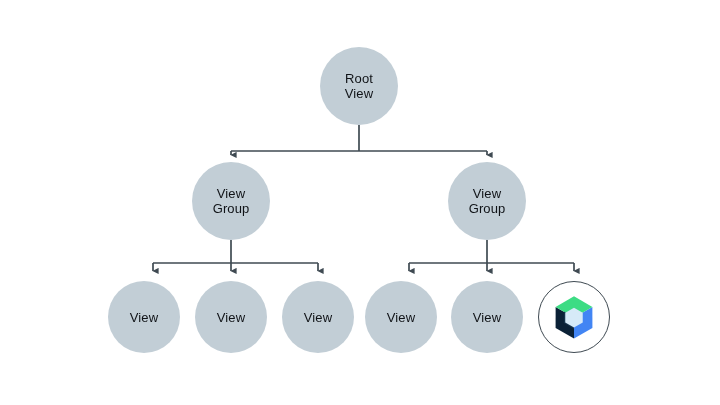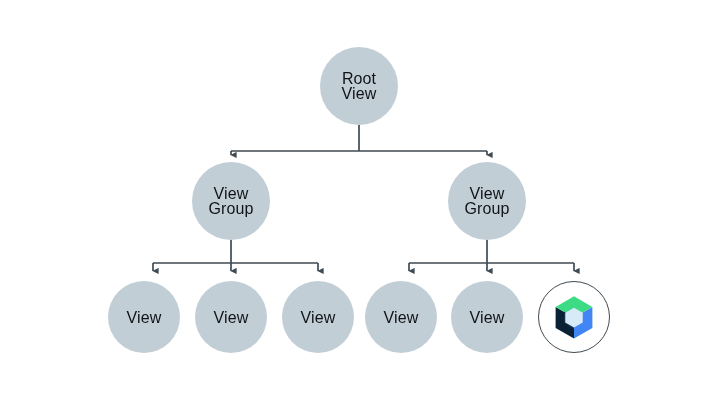--- a/index.html
+++ b/index.html
@@ -37,21 +37,21 @@
   }
   .node-filled {
     background: #c2ced6;
   }
   .node-logo {
     background: #ffffff;
     border: 1.4px solid #3f4a52;
   }
   .node-label {
     color: #101317;
-    font-size: 16px;
+    font-size: 13px;
     line-height: 15px;
     letter-spacing: 0.1px;
     white-space: pre-line;
     user-select: none;
   }
   .node-root {
     width: 78px;
     height: 78px;
   }
   .node-group {

